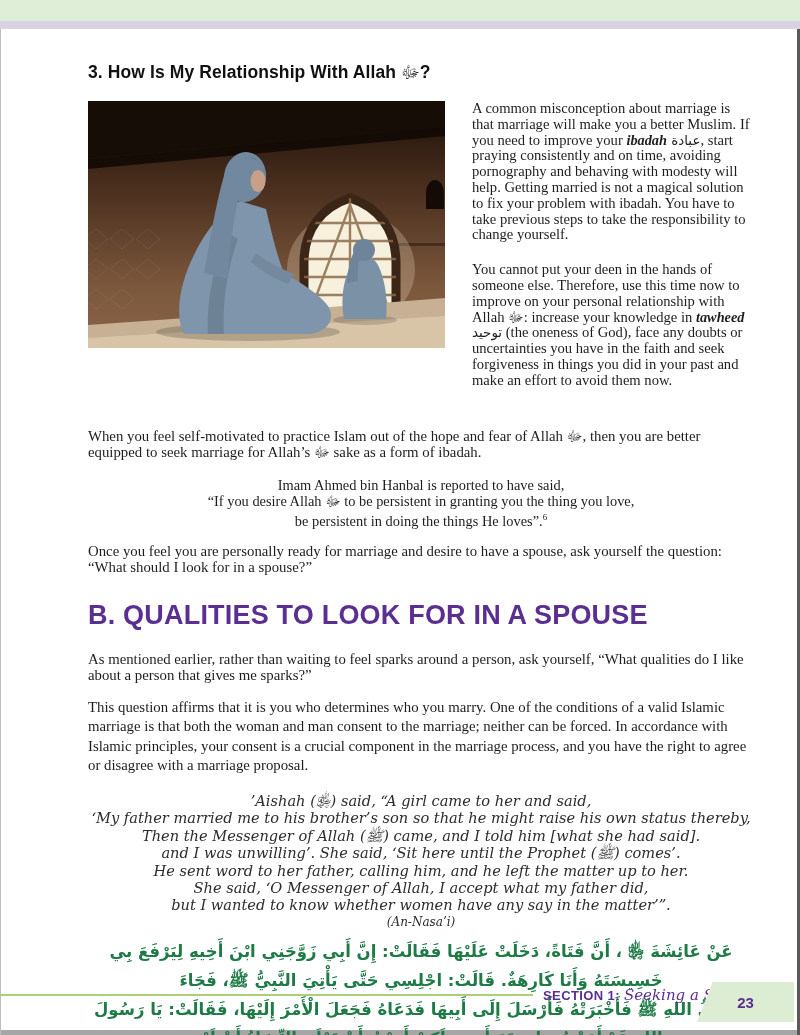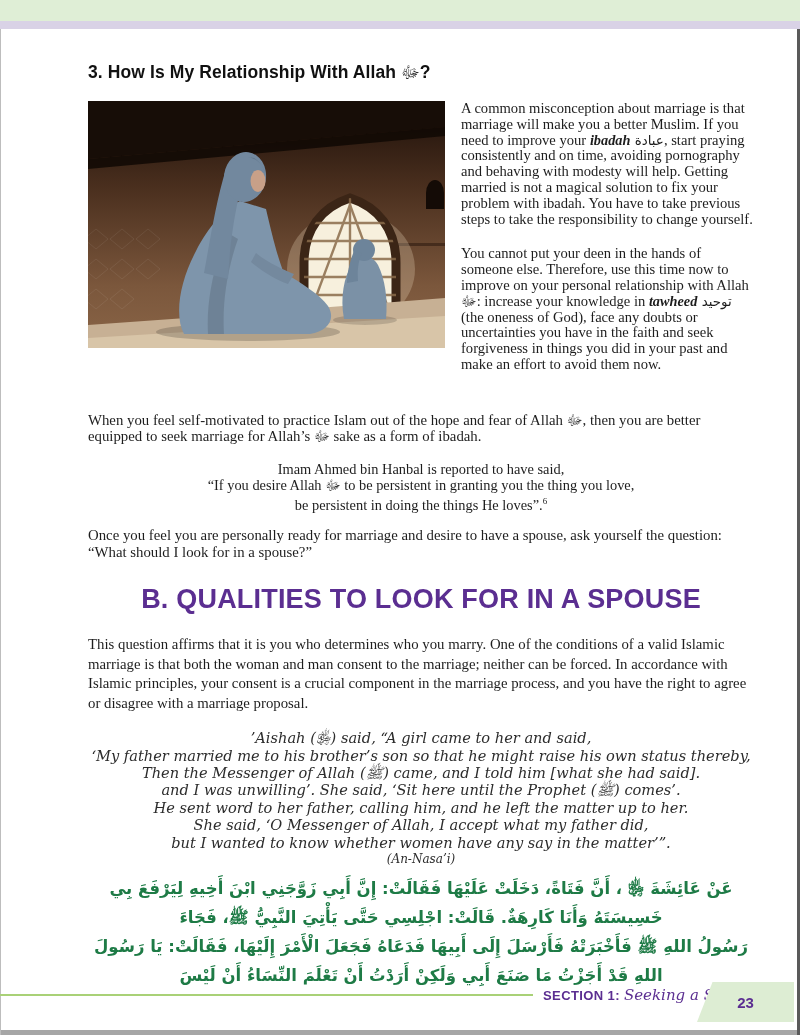--- a/index.html
+++ b/index.html
@@ -12,39 +12,39 @@
   .band-lavender{position:absolute;top:21px;left:0;width:100%;height:8px;background:#d9d2e6;}
 
   .content{position:absolute;top:29px;left:88px;width:666px;}
 
   h1.chapter{
     font-family:"Liberation Sans",sans-serif;font-weight:bold;font-size:17.5px;
     color:#111;margin:33px 0 15px 0;letter-spacing:.1px;
   }
   .honorific{font-family:"DejaVu Sans",sans-serif;font-weight:normal;font-size:.95em;color:#2b2b2b;}
 
-  .media-row{display:flex;gap:16px;}
+  .media-row{display:flex;gap:27px;}
   .photo{
     width:357px;height:247px;flex:0 0 357px;display:block;
   }
   .side-col{
     flex:1;font-size:14.6px;line-height:15.8px;text-align:left;
   }
   .side-col p{margin:0 0 19px 0;}
   em.term{font-style:italic;font-weight:bold;font-size:.98em;}
   .ar-inline{font-family:"DejaVu Sans",sans-serif;font-size:.92em;}
 
   .body-par{font-size:14.8px;line-height:16.5px;margin:0 0 14px 0;}
   .centered-quote{
     text-align:center;font-size:14.4px;line-height:16.2px;margin:16px 0 14px 0;
   }
   .centered-quote sup{font-size:9px;}
 
   h2.section-heading{
-    font-family:"Liberation Sans",sans-serif;font-weight:bold;text-align:center;
+    font-family:"Liberation Sans",sans-serif;font-weight:bold;
     color:#5b2e91;font-size:27px;letter-spacing:.2px;margin:24px 0 20px 0;
   }
 
   .script-quote{
     text-align:center;font-family:"DejaVu Serif",serif;font-style:italic;
     font-size:14.6px;line-height:17.4px;color:#2c2c2c;margin:16px 0 6px 0;
   }
   .script-quote .src{font-size:12px;}
 
   .arabic-block{
@@ -157,20 +157,21 @@
     <div class="centered-quote">
       <div>Imam Ahmed bin Hanbal is reported to have said,</div>
       <div><span>“If you desire Allah </span><span class="honorific">ﷻ</span><span> to be persistent in granting you the thing you love,</span></div>
       <div><span>be persistent in doing the things He loves”.</span><sup>6</sup></div>
     </div>
 
     <p class="body-par">Once you feel you are personally ready for marriage and desire to have a spouse, ask yourself the question: “What should I look for in a spouse?”</p>
 
     <h2 class="section-heading">B. QUALITIES TO LOOK FOR IN A SPOUSE</h2>
 
+    <p class="body-par">As mentioned earlier, rather than waiting to feel sparks around a person, ask yourself, “What qualities do I like about a person that gives me sparks?”</p>
     <p class="body-par" style="line-height:19.5px;">This question affirms that it is you who determines who you marry. One of the conditions of a valid Islamic marriage is that both the woman and man consent to the marriage; neither can be forced. In accordance with Islamic principles, your consent is a crucial component in the marriage process, and you have the right to agree or disagree with a marriage proposal.</p>
 
     <div class="script-quote">
       <div>’Aishah (﵂) said, “A girl came to her and said,</div>
       <div>‘My father married me to his brother’s son so that he might raise his own status thereby,</div>
       <div>Then the Messenger of Allah (ﷺ) came, and I told him [what she had said].</div>
       <div>and I was unwilling’. She said, ‘Sit here until the Prophet (ﷺ) comes’.</div>
       <div>He sent word to her father, calling him, and he left the matter up to her.</div>
       <div>She said, ‘O Messenger of Allah, I accept what my father did,</div>
       <div>but I wanted to know whether women have any say in the matter’”.</div>

